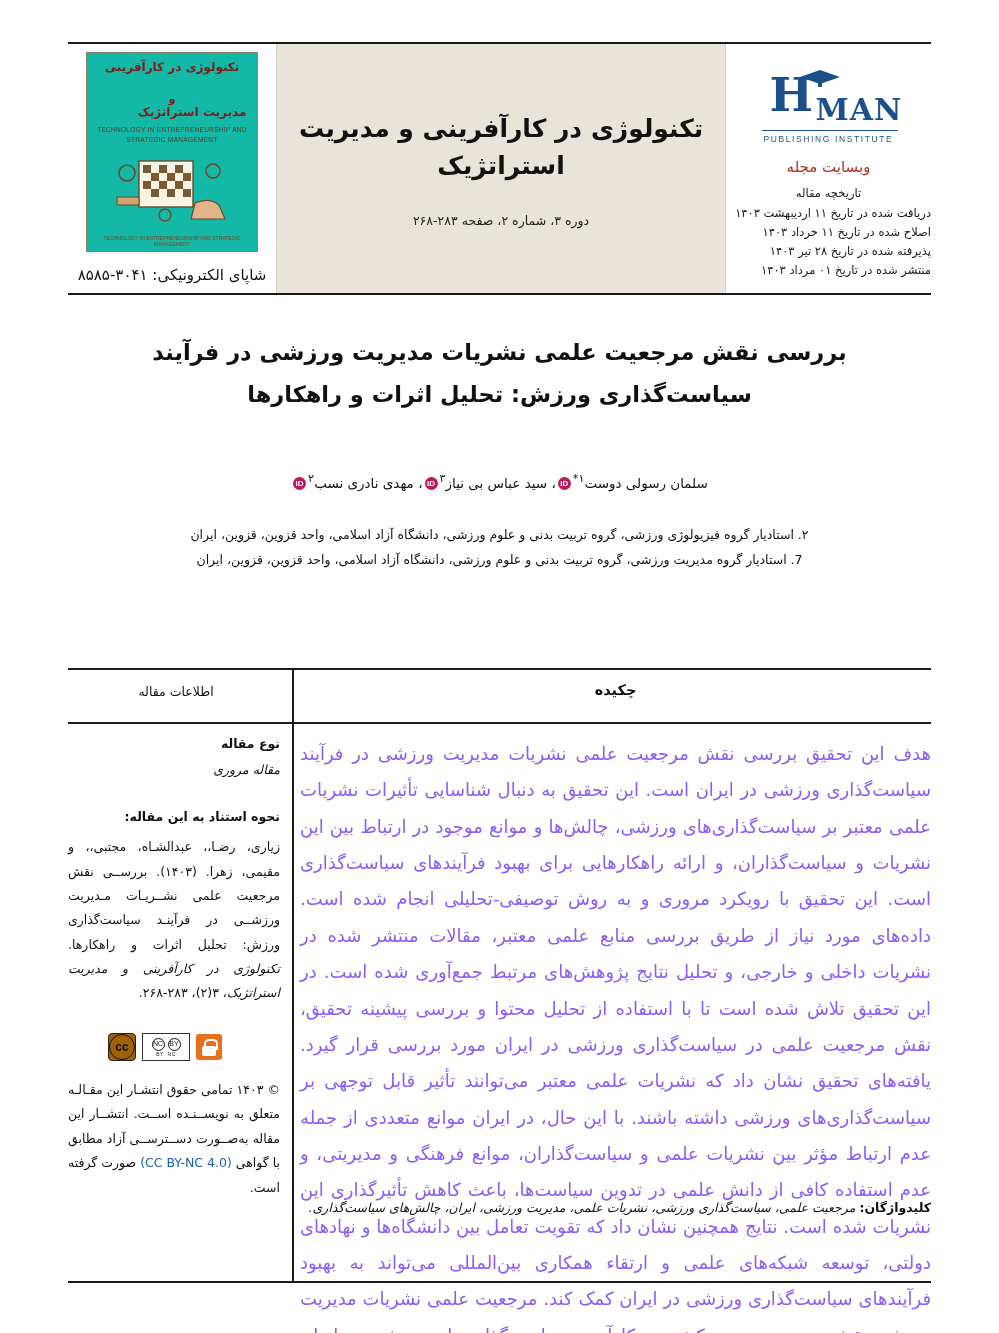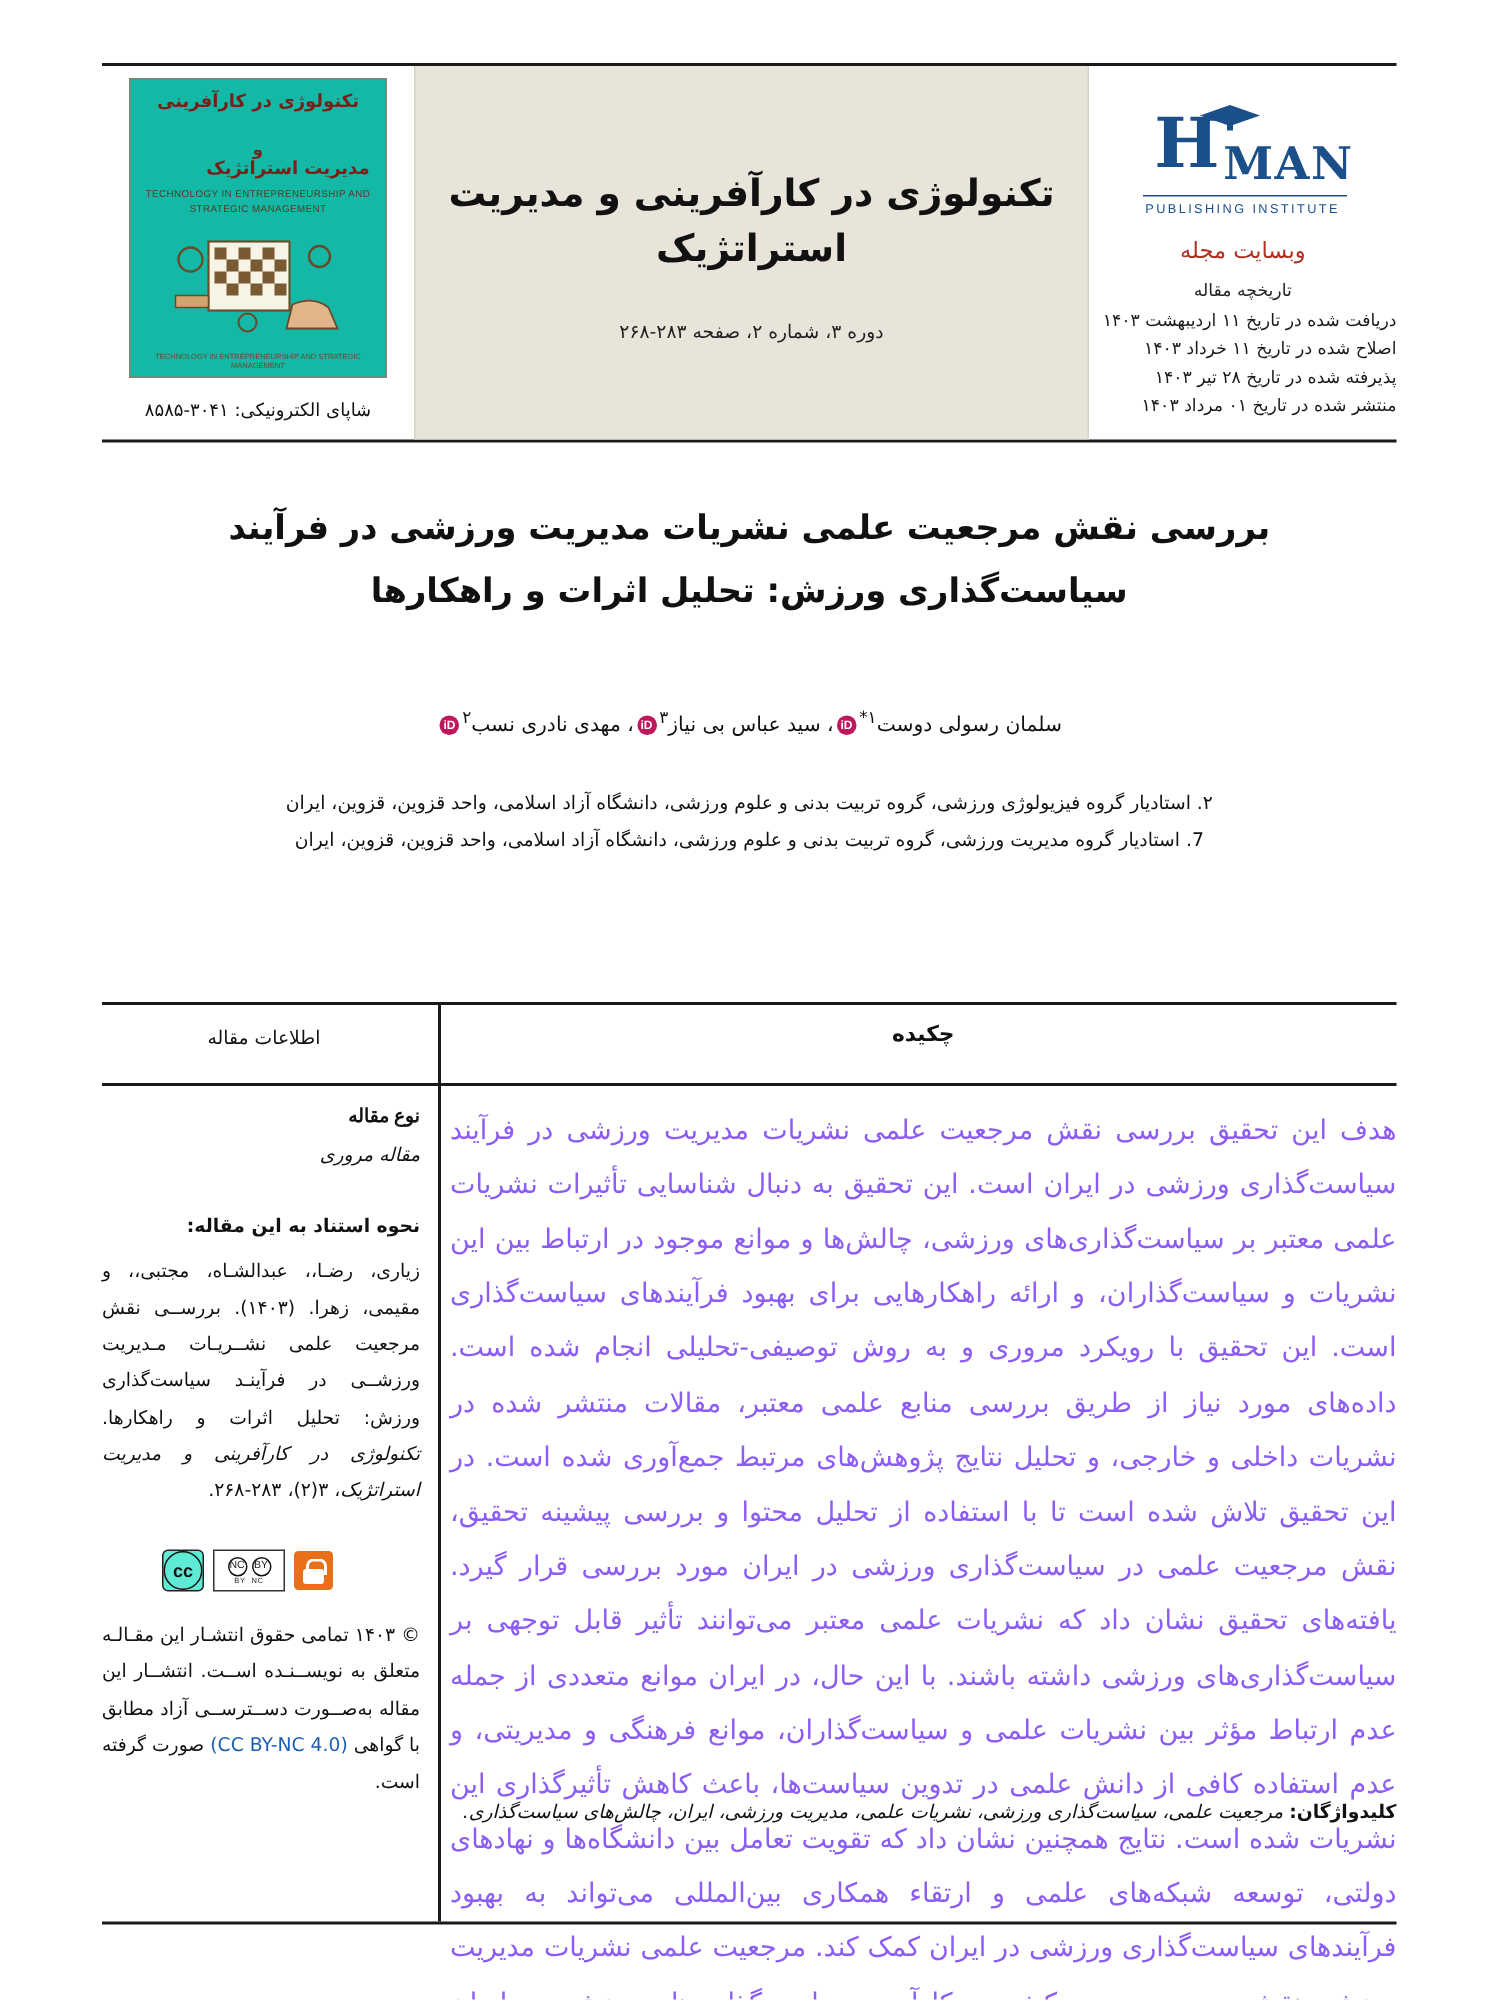--- a/index.html
+++ b/index.html
@@ -82,21 +82,21 @@
     font-size:6.5px;color:#5a3a22;line-height:1.5;letter-spacing:.3px;
     font-family:"Liberation Sans",sans-serif;direction:ltr;
   }
   .cover-art{
     position:absolute;top:100px;left:22px;width:126px;height:72px;
   }
   .cover-bottom{
     position:absolute;bottom:4px;left:0;right:0;text-align:center;
     font-size:5px;color:#6a4a2a;direction:ltr;font-family:"Liberation Sans",sans-serif;
   }
-  .issn{font-size:12px;margin-top:14px;color:#111;text-align:right;}
+  .issn{font-size:15px;margin-top:14px;color:#111;text-align:right;}
 
   
   .paper-title{
     position:absolute;top:332px;left:90px;right:90px;
     text-align:center;font-size:22.5px;font-weight:bold;line-height:1.85;color:#111;
   }
 
   
   .authors{
     position:absolute;top:472px;left:90px;right:90px;
@@ -140,33 +140,33 @@
   .keywords{
     position:absolute;top:1196px;left:300px;right:68px;
     font-size:12.5px;line-height:1.9;text-align:justify;color:#111;font-style:italic;
   }
   .keywords b{font-style:normal;}
 
   .info-col{
     position:absolute;top:732px;left:68px;width:212px;
     font-size:12.5px;line-height:1.95;color:#111;text-align:right;
   }
-  .info-col .lbl{font-weight:bold;font-family:Liberation Serif, serif;}
+  .info-col .lbl{font-weight:bold;}
   .info-col .val{font-style:italic;margin-top:2px;}
   .info-col .cite-lbl{font-weight:bold;margin-top:22px;}
   .info-col .cite{margin-top:6px;text-align:justify;}
   .info-col .cite i{font-style:italic;}
 
   .licence-icons{
     position:absolute;top:1032px;left:108px;width:170px;height:30px;
     display:flex;flex-direction:row-reverse;align-items:center;gap:6px;
   }
   .cc-badge{
     height:26px;border:1px solid #222;border-radius:4px;display:flex;flex-direction:row;
-    align-items:center;background:#5eead4;overflow:hidden;
+    align-items:center;background:#a16207;overflow:hidden;
   }
   .cc-circ{
     width:24px;height:24px;border-radius:50%;border:1.6px solid #111;
     display:flex;align-items:center;justify-content:center;
     font-size:12px;font-weight:bold;font-family:"Liberation Sans",sans-serif;color:#111;
   }
   .cc-openaccess{
     width:26px;height:26px;background:#e8701a;border-radius:3px;position:relative;
   }
   .cc-openaccess:after{

